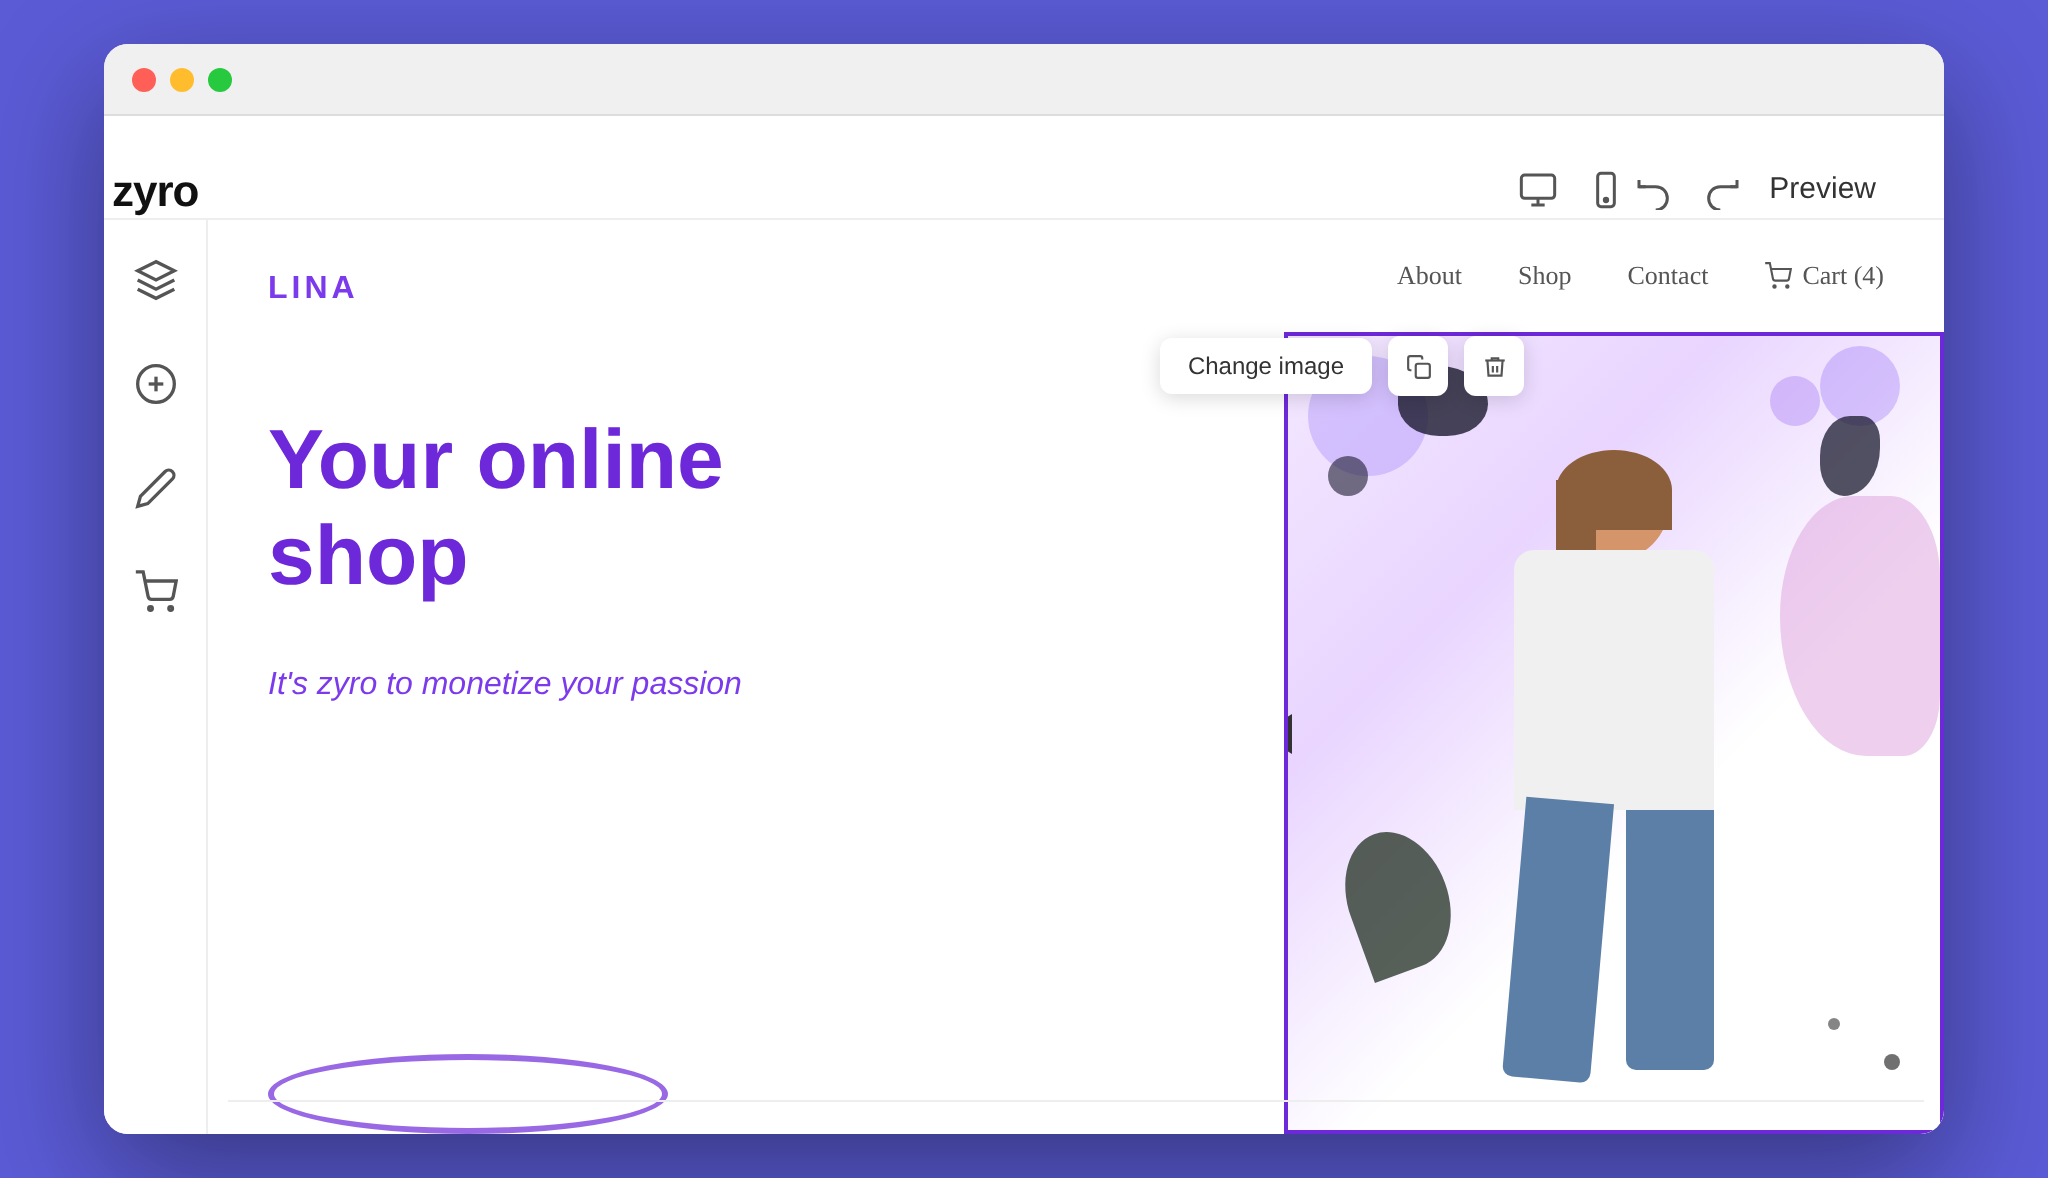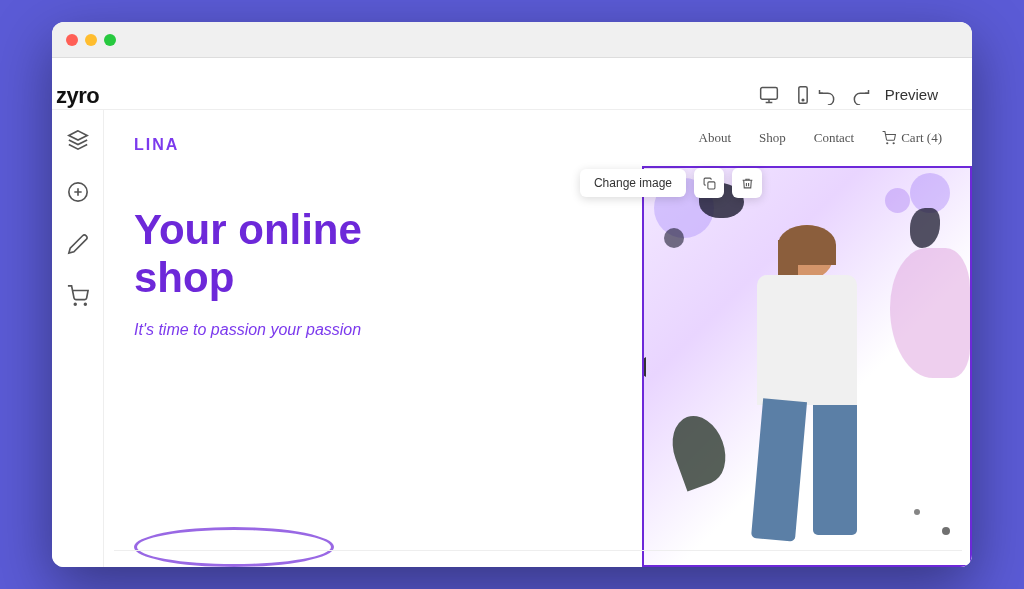--- a/index.html
+++ b/index.html
@@ -252,21 +252,21 @@
       padding: 40px 30px 30px;
       display: flex;
       flex-direction: column;
       justify-content: flex-start;
     }
     .hero-title {
       font-size: 42px;
       font-weight: 800;
       color: #6d28d9;
       line-height: 1.15;
-      margin-bottom: 18px;
+      margin-bottom: 31px;
     }
     .hero-subtitle {
       font-size: 16px;
       color: #7c3aed;
       font-style: italic;
       font-weight: 400;
     }
 
     
     .hero-image {
@@ -434,21 +434,21 @@
                 <path d="M10 11v6M14 11v6"></path>
                 <path d="M9 6V4h6v2"></path>
             </svg>
           </button>
         </div>
 
         <div class="hero-section">
 
           <div class="hero-text">
             <div class="hero-title">Your online<br>shop</div>
-            <div class="hero-subtitle">It's time to passion your passion</div>
+            <div class="hero-subtitle">It's zyro to monetize your passion</div>
             <div style="position:absolute; bottom: 0; left: 30px;">
               <div style="width:200px; height:40px; border: 3px solid #6d28d9; border-radius:50%; opacity:0.7;"></div>
             </div>
           </div>
 
           <div class="hero-image">
 
             <div class="drag-handle"></div>
 
             <div class="hero-image-bg">

